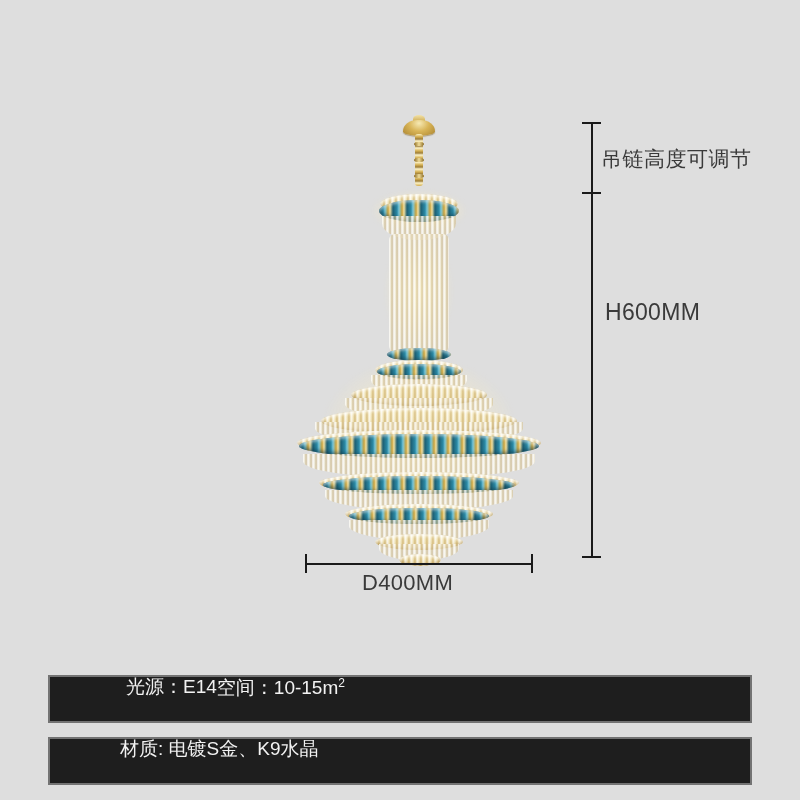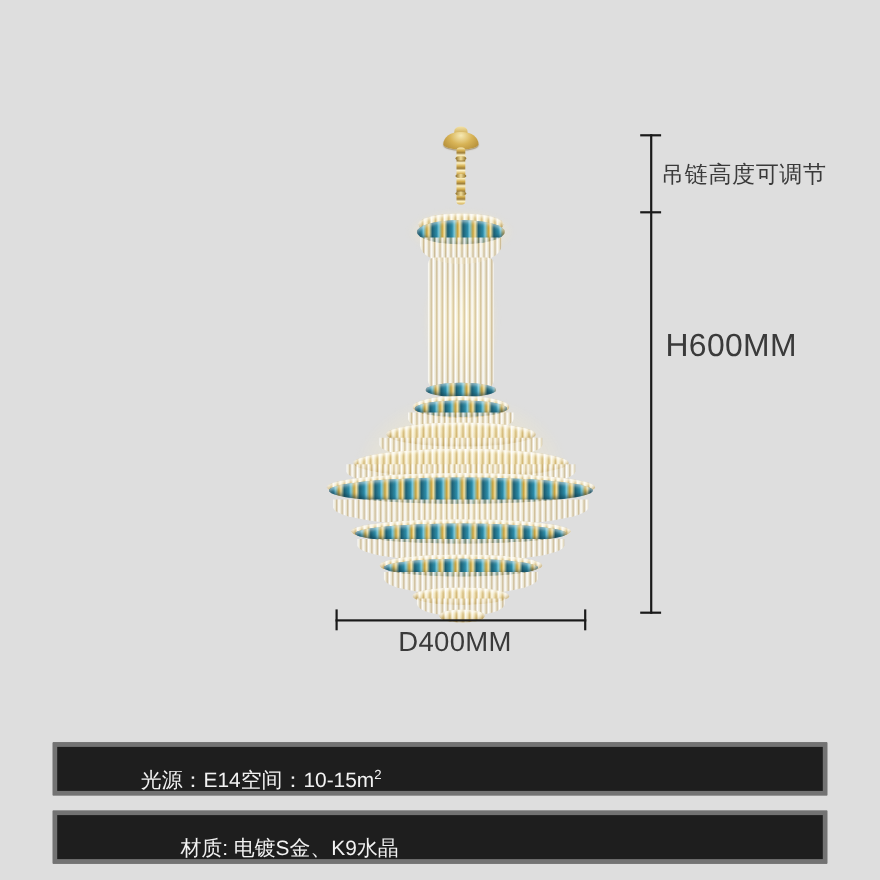--- a/index.html
+++ b/index.html
@@ -134,42 +134,42 @@
     position: absolute;
     color: #3a3a3a;
     white-space: nowrap;
     line-height: 1;
   }
   .dim-label.cn {
     font-size: 21px;
     letter-spacing: .5px;
   }
   .dim-label.num {
-    font-size: 29px;
+    font-size: 23px;
     letter-spacing: .3px;
   }
   .dim-label.width {
-    font-size: 25px;
+    font-size: 22px;
     letter-spacing: .3px;
   }
 
   
   .spec-bar {
     position: absolute;
     left: 48px;
     width: 704px;
     height: 48px;
     background: #1e1e1e;
-    border: 4px solid #737373;
+    border: 2px solid #737373;
     box-sizing: border-box;
     display: flex;
-    align-items: flex-end;
+    align-items: flex-start;
   }
   .spec-bar.b1 { top: 675px; }
-  .spec-bar.b2 { top: 737px; padding-left: 42px; }
+  .spec-bar.b2 { top: 737px; }
   .spec-cell {
     color: #f2f2f2;
     font-size: 19px;
     white-space: nowrap;
     line-height: 1;
   }
   .spec-cell.left  { margin-left: 76px; }
   .spec-cell.right { }
   .b2 .spec-cell.left  { margin-left: 70px; }
   .b2 .spec-cell.right { margin-left: 150px; }

